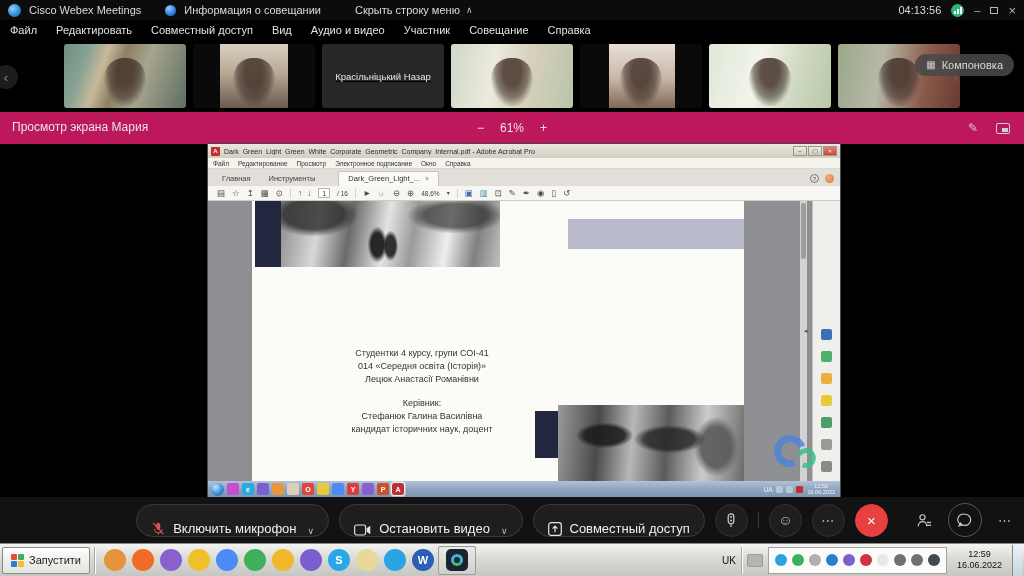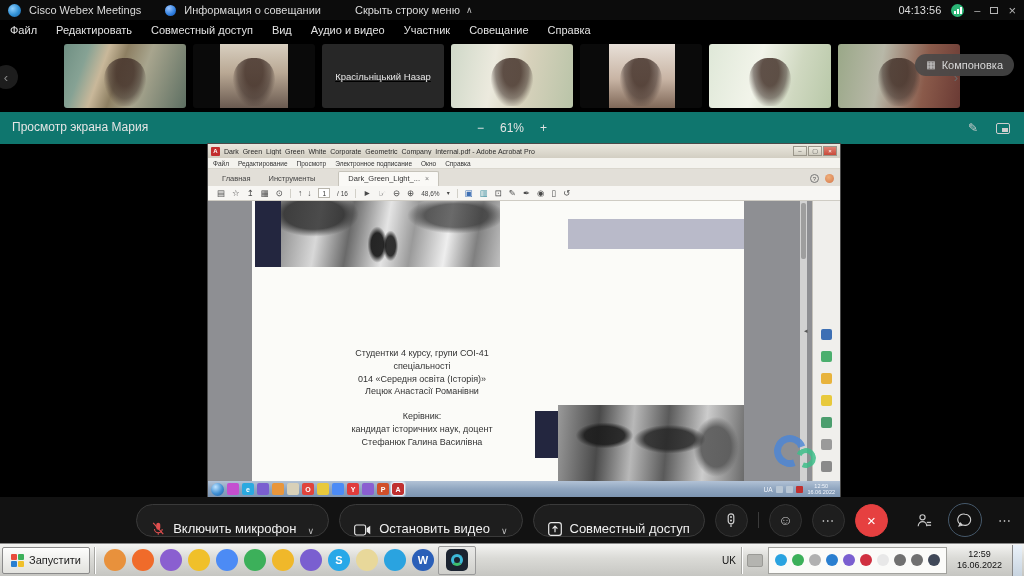--- a/index.html
+++ b/index.html
@@ -47,21 +47,21 @@
   .t5 .inner{position:absolute;left:24%;width:54%;height:100%;
              background:linear-gradient(180deg,#e8e0d8,#c8b4a4 55%,#806858);}
   .t6{left:709px;background:linear-gradient(105deg,#dfe8d8,#f2f4ea 40%,#cfd8c0 70%,#b8c8a8);}
   .t7{left:838px;background:linear-gradient(100deg,#9aa888,#b8b8a8 35%,#8a5a4a 70%,#6a3a34);}
   .layout-pill{position:absolute;right:10px;top:14px;height:22px;border-radius:11px;
                background:rgba(72,72,72,.88);display:flex;align-items:center;gap:6px;padding:0 11px;}
   .layout-pill .grid{font-size:10px;color:#cfcfcf;line-height:1;}
   .layout-pill .lbl{font-size:11px;color:#d8d8d8;}
 
   
-  .share-banner{position:absolute;top:112px;left:0;right:0;height:32px;background:#0f766e;}
+  .share-banner{position:absolute;top:112px;left:0;right:0;height:32px;background:#be185d;}
   .share-label{position:absolute;left:12px;top:8px;font-size:12px;color:#e5e5e5;}
   .zoom-ctrl{position:absolute;left:50%;top:0;height:32px;transform:translateX(-50%);
              display:flex;align-items:center;gap:16px;color:#e5e5e5;font-size:12px;}
   .sb-icons{position:absolute;right:14px;top:0;height:32px;display:flex;align-items:center;gap:18px;color:#cfcfcf;}
   .pip-ico{width:14px;height:11px;border:1px solid #cfcfcf;border-radius:2px;position:relative;}
   .pip-ico i{position:absolute;right:1px;bottom:1px;width:6px;height:4px;background:#cfcfcf;}
 
   
   .acro{position:absolute;left:208px;top:144px;width:632px;height:353px;background:#ece9e2;
         box-shadow:0 0 0 1px #4a4a4a;}
@@ -328,26 +328,25 @@
         </span>
     </div>
 
     <div class="acro-content">
       <div class="page">
         <div class="navy-band"></div>
         <div class="photo-top"></div>
         <div class="lav"></div>
         <div class="slide-body">
           <div>Студентки 4 курсу, групи СОІ-41</div>
-          <div>спеціальності</div>
           <div>014 «Середня освіта (Історія)»</div>
           <div>Лецюк Анастасії Романівни</div>
           <div class="gap">Керівник:</div>
+          <div>Стефанюк Галина Василівна</div>
           <div>кандидат історичних наук, доцент</div>
-          <div>Стефанюк Галина Василівна</div>
         </div>
         <div class="navy-sq"></div>
         <div class="photo-bottom"></div>
       </div>
       <div class="scrollbar">
           <div class="thumb"></div>
         </div>
       <span class="rp-collapse">◂</span>
       <div class="rpanel">
           <span class="rp-ico" style="background: rgb(61, 111, 180);"></span>

